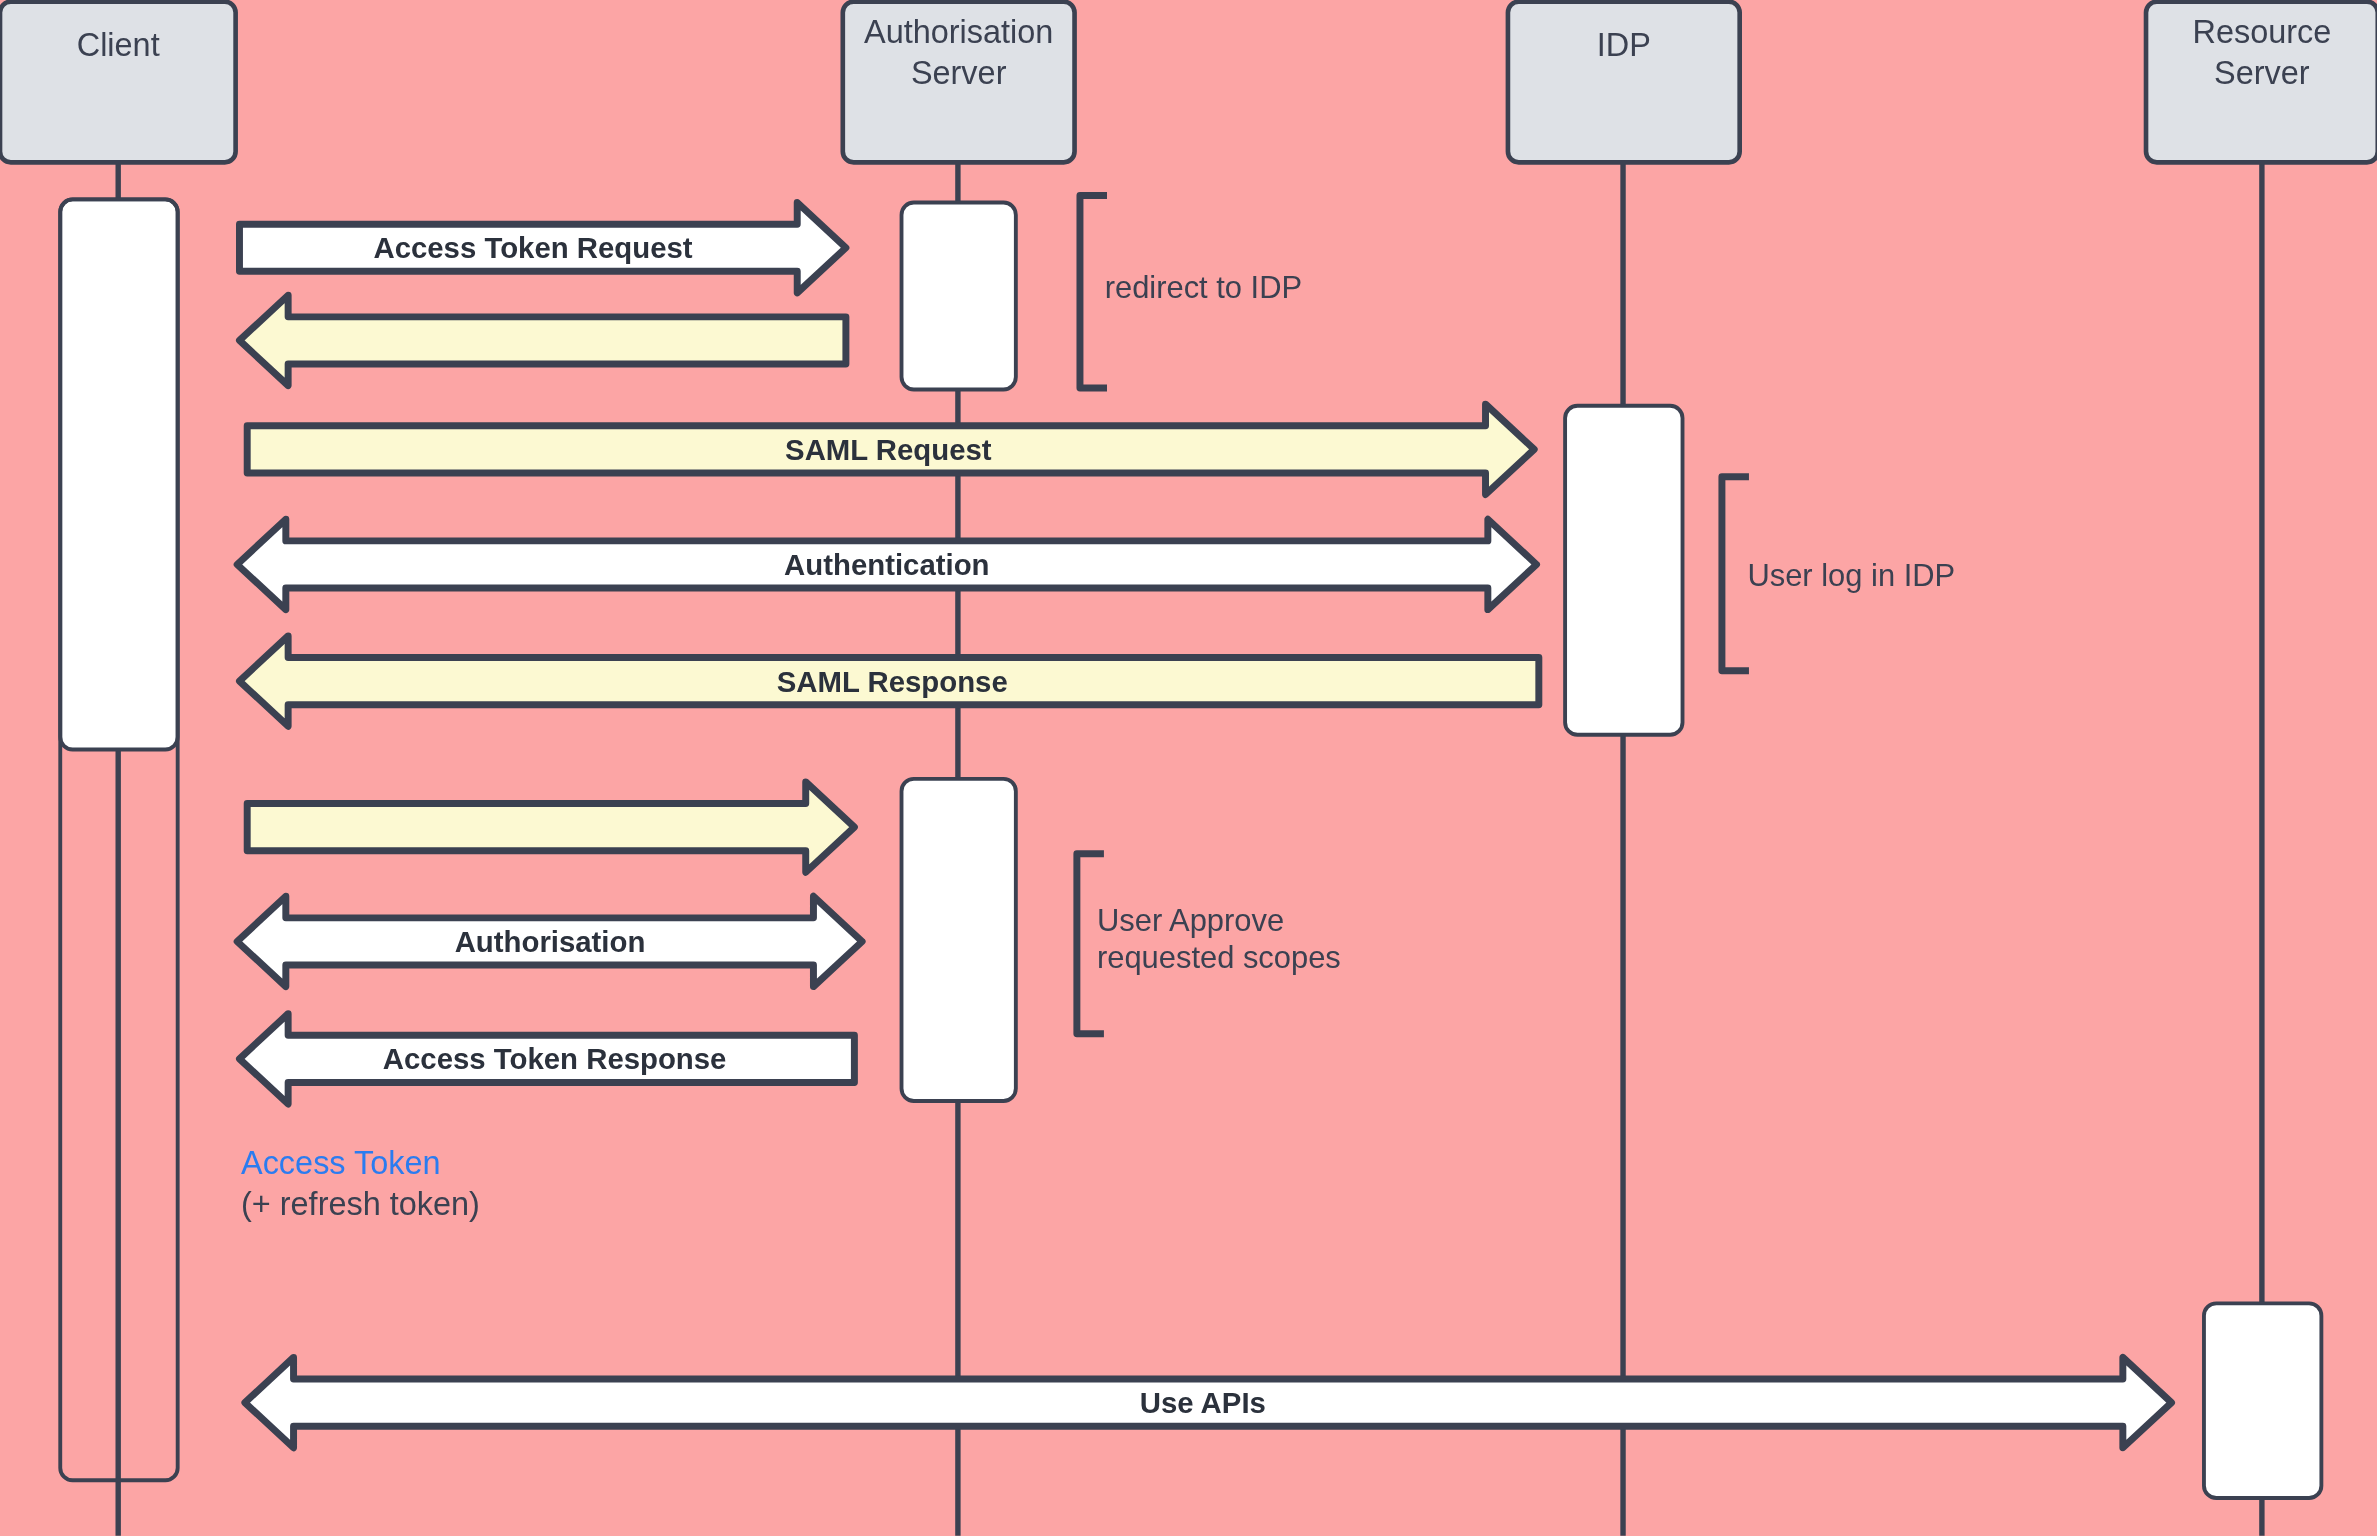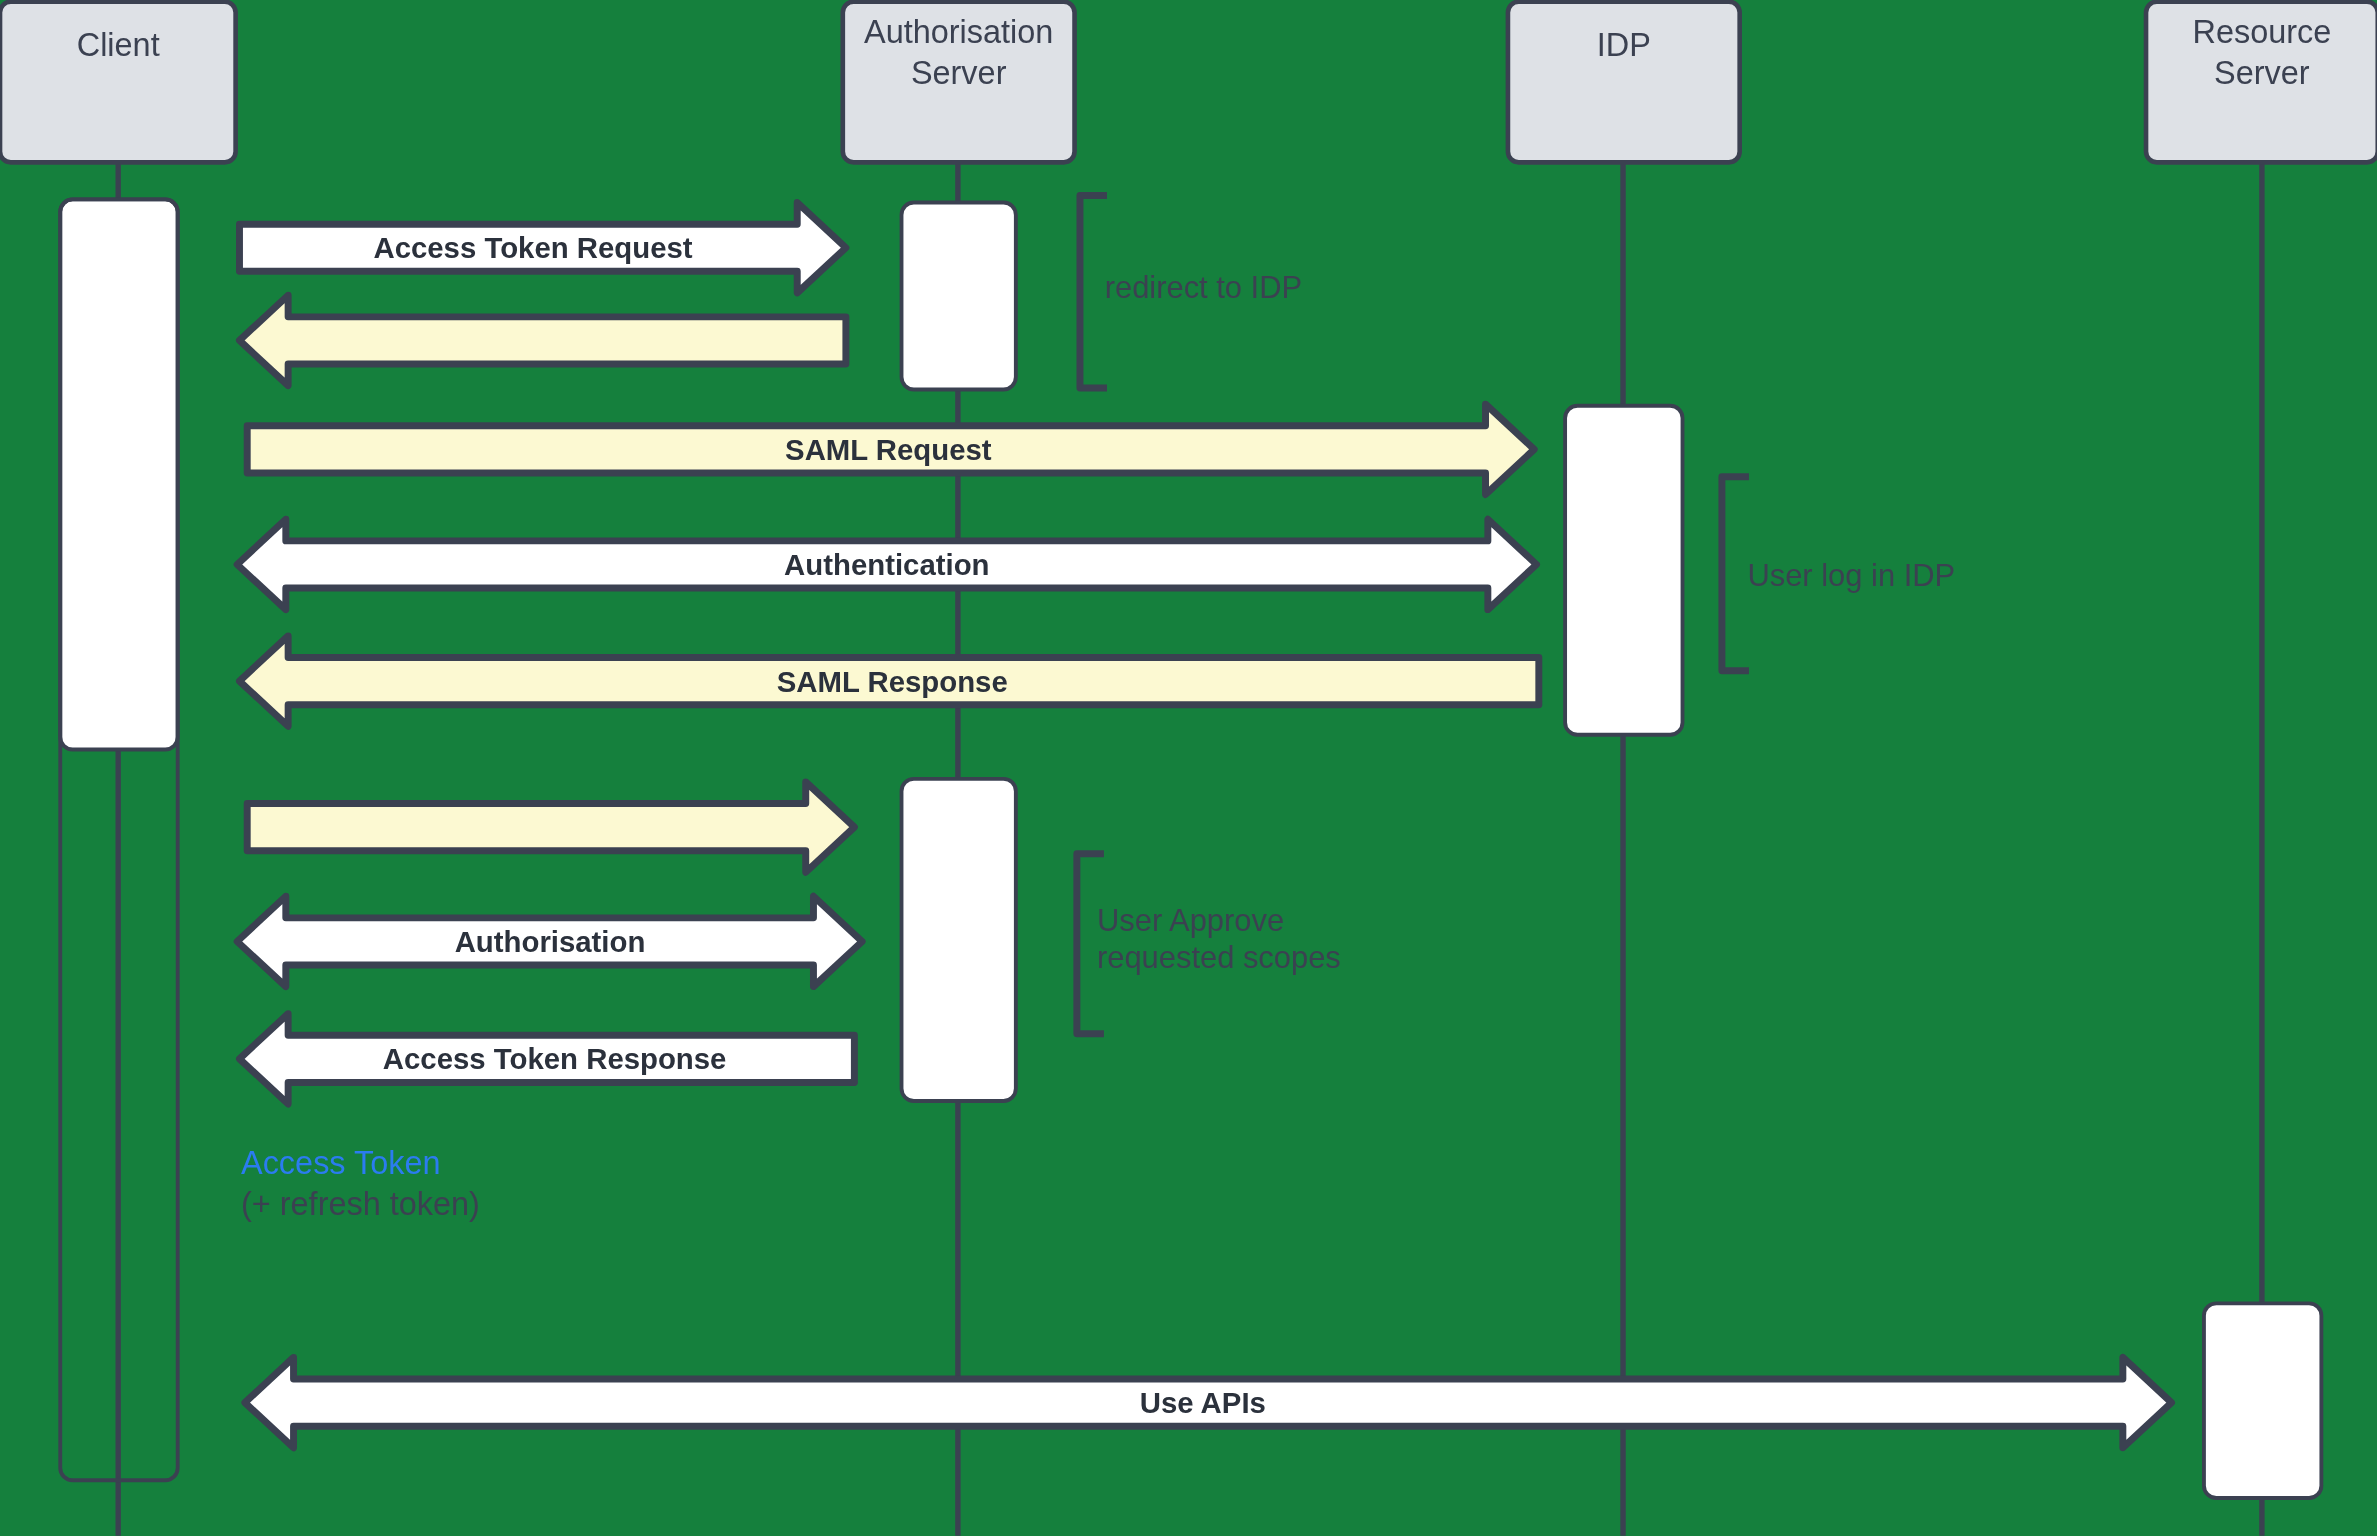--- a/index.html
+++ b/index.html
@@ -7,21 +7,21 @@
     padding: 0;
     background: #ffffff;
   }
   body {
     font-family: "Liberation Sans", sans-serif;
   }
   #stage {
     position: relative;
     width: 2377px;
     height: 1536px;
-    background: #15803d;
+    background: #fca5a5;
     overflow: hidden;
   }
   svg#diagram {
     position: absolute;
     left: 0;
     top: 0;
     width: 2377px;
     height: 1536px;
   }
   .lifeline-box-label {

